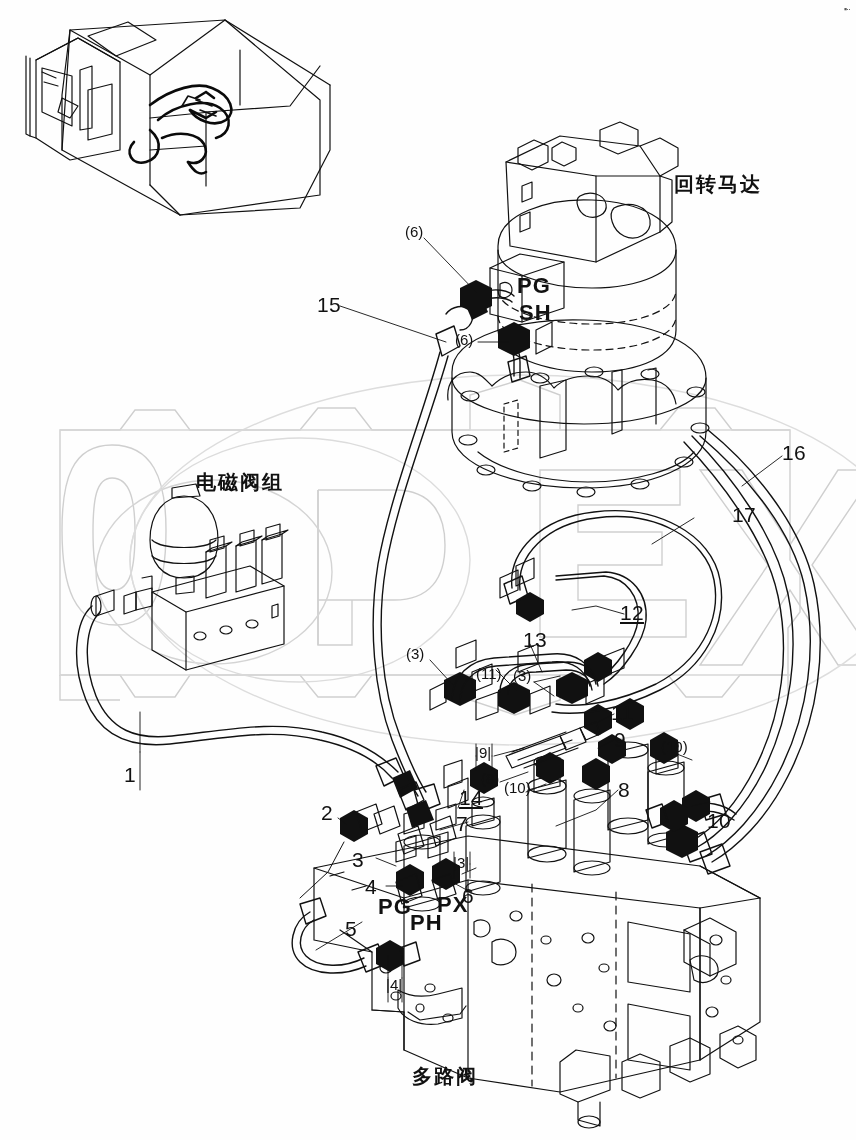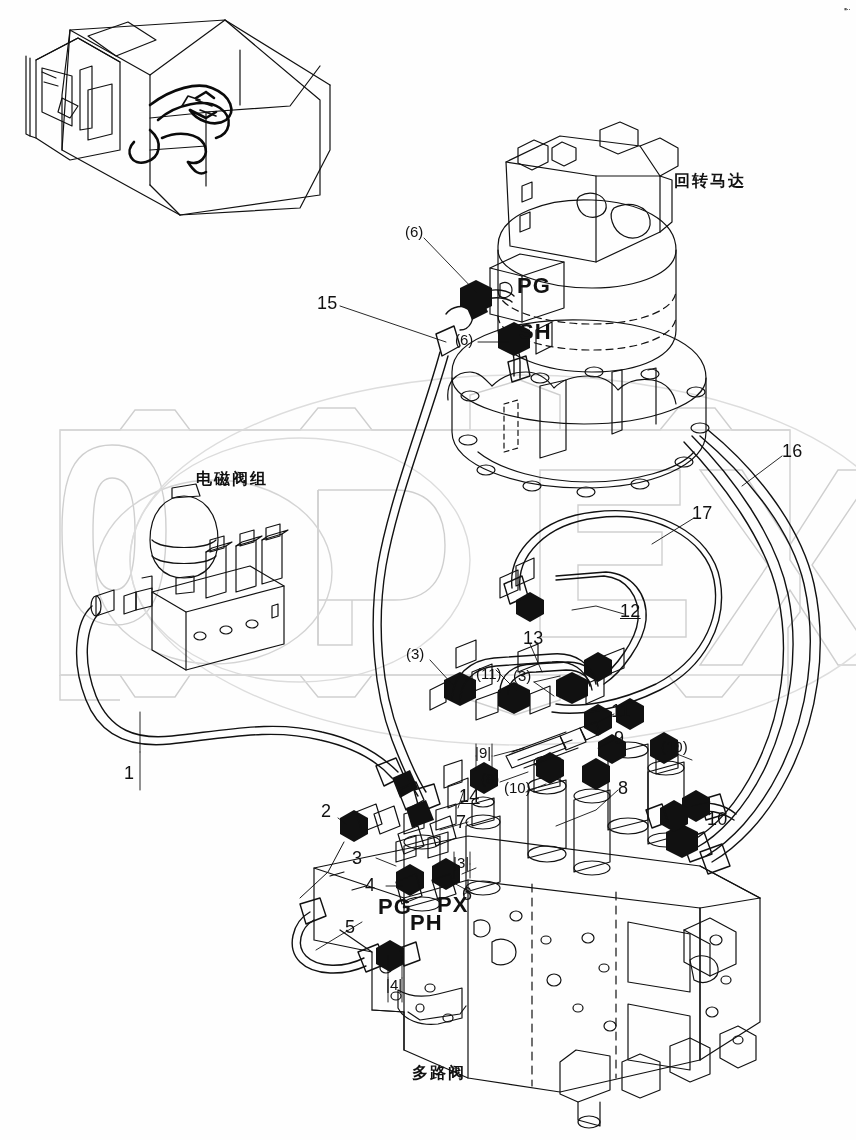--- a/index.html
+++ b/index.html
@@ -27,36 +27,36 @@
   }
   .lbl {
     position: absolute;
     font-family: "Liberation Sans", sans-serif;
     color: #111111;
     white-space: nowrap;
     line-height: 1;
     user-select: none;
   }
   .lbl-num {
-    font-size: 18px;
+    font-size: 21px;
     letter-spacing: 0.3px;
   }
   .lbl-par {
     font-size: 15px;
   }
   .lbl-port {
     font-size: 22px;
     font-weight: 600;
     letter-spacing: 1px;
   }
   .lbl-cn {
-    font-size: 16px;
+    font-size: 20px;
     font-weight: 700;
     letter-spacing: 2px;
-    font-family: Liberation Mono, monospace;
+    font-family: Liberation Serif, serif;
   }
   .corner-mark {
     position: absolute;
     right: 6px;
     top: 4px;
     font-size: 9px;
     color: #555;
     letter-spacing: -1px;
   }
 </style>
@@ -560,37 +560,37 @@
     <div class="lbl lbl-num" style="left:456px;  top:813px;">7</div>
     <div class="lbl lbl-num" style="left:618px;  top:779px;">8</div>
     <div class="lbl lbl-num" style="left:614px;  top:729px;">9</div>
     <div class="lbl lbl-num" style="left:707px;  top:798px;margin-top:12px;">10</div>
     <div class="lbl lbl-num" style="left:611px;  top:702px;text-align:center;">11</div>
     <div class="lbl lbl-num" style="left:620px;  top:602px;text-decoration:underline;">12</div>
     <div class="lbl lbl-num" style="left:523px;  top:629px;">13</div>
     <div class="lbl lbl-num" style="left:459px;  top:787px;text-decoration:underline;">14</div>
     <div class="lbl lbl-num" style="left:317px;  top:294px;">15</div>
     <div class="lbl lbl-num" style="left:782px;  top:442px;">16</div>
-    <div class="lbl lbl-num" style="left:692px;  top:504px;">17</div>
+    <div class="lbl lbl-num" style="left:732px;  top:504px;">17</div>
 
     <div class="lbl lbl-par" style="left:406px; top:646px;">(3)</div>
     <div class="lbl lbl-par" style="left:513px; top:668px;">(3)</div>
     <div class="lbl lbl-par" style="left:405px; top:224px;">(6)</div>
     <div class="lbl lbl-par" style="left:455px; top:332px;">(6)</div>
     <div class="lbl lbl-par" style="left:481px; top:771px;">(8)</div>
     <div class="lbl lbl-par" style="left:476px; top:666px;">(11)</div>
 
     <div class="lbl lbl-par" style="left:453px; top:855px;">|3|</div>
     <div class="lbl lbl-par" style="left:386px; top:977px;">|4|</div>
     <div class="lbl lbl-par" style="left:475px; top:745px;">|9|</div>
     <div class="lbl lbl-par" style="left:504px; top:780px;">(10)</div>
     <div class="lbl lbl-par" style="left:661px; top:739px;">(10)</div>
 
     <div class="lbl lbl-port" style="left:517px; top:275px;">PG</div>
-    <div class="lbl lbl-port" style="left:519px; top:321px;">SH</div>
+    <div class="lbl lbl-port" style="left:519px; top:302px;">SH</div>
     <div class="lbl lbl-port" style="left:378px; top:896px;">PG</div>
     <div class="lbl lbl-port" style="left:437px; top:894px;">PX</div>
     <div class="lbl lbl-port" style="left:410px; top:912px;">PH</div>
 
     <div class="lbl lbl-cn" style="left:674px; top:174px;">回转马达</div>
     <div class="lbl lbl-cn" style="left:196px; top:472px;">电磁阀组</div>
     <div class="lbl lbl-cn" style="left:412px; top:1066px;">多路阀</div>
 
     <div class="corner-mark">▪··</div>
   </div>

